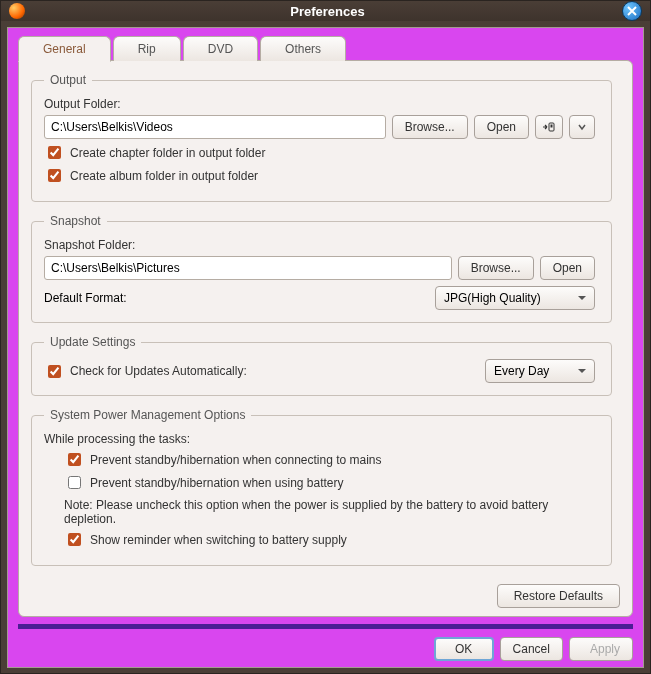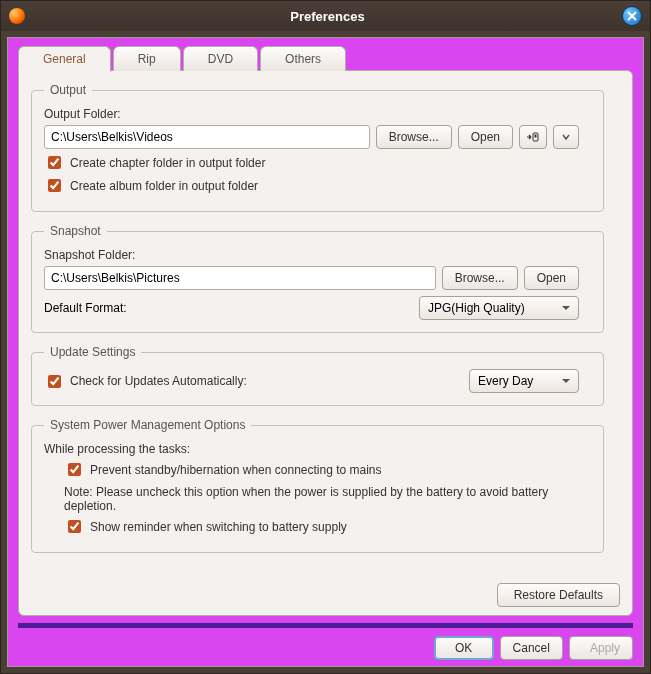--- a/index.html
+++ b/index.html
@@ -90,22 +90,22 @@
     border-radius: 0 6px 6px 6px;
     padding: 12px 12px 8px 12px;
     display: flex;
     flex-direction: column;
     position: relative;
     top: -1px;
   }
   fieldset {
     border: 1px solid #c8c0b8;
     border-radius: 4px;
-    margin: 0 16px 12px 0;
-    padding: 10px 24px 12px 12px;
+    margin: 0 8px 12px 0;
+    padding: 10px 16px 12px 12px;
   }
   legend {
     padding: 0 6px;
     color: #555;
     font-size: 12px;
   }
   .row {
     display: flex;
     align-items: center;
     gap: 6px;
@@ -270,20 +270,24 @@
         </div>
       </fieldset>
 
       <fieldset>
         <legend>System Power Management Options</legend>
         <div class="label">While processing the tasks:</div>
         <div class="checkbox-row indent">
           <input type="checkbox" checked="" style="">
           <span>Prevent standby/hibernation when connecting to mains</span>
         </div>
+        <div class="checkbox-row indent">
+          <input type="checkbox" style="">
+          <span>Prevent standby/hibernation when using battery</span>
+        </div>
         <div class="note">Note: Please uncheck this option when the power is supplied by the battery to avoid battery depletion.</div>
         <div class="checkbox-row indent">
           <input type="checkbox" checked="" style="">
           <span>Show reminder when switching to battery supply</span>
         </div>
       </fieldset>
 
       <div class="restore-row">
         <button class="btn" style="padding:0 16px;">Restore Defaults</button>
       </div>

